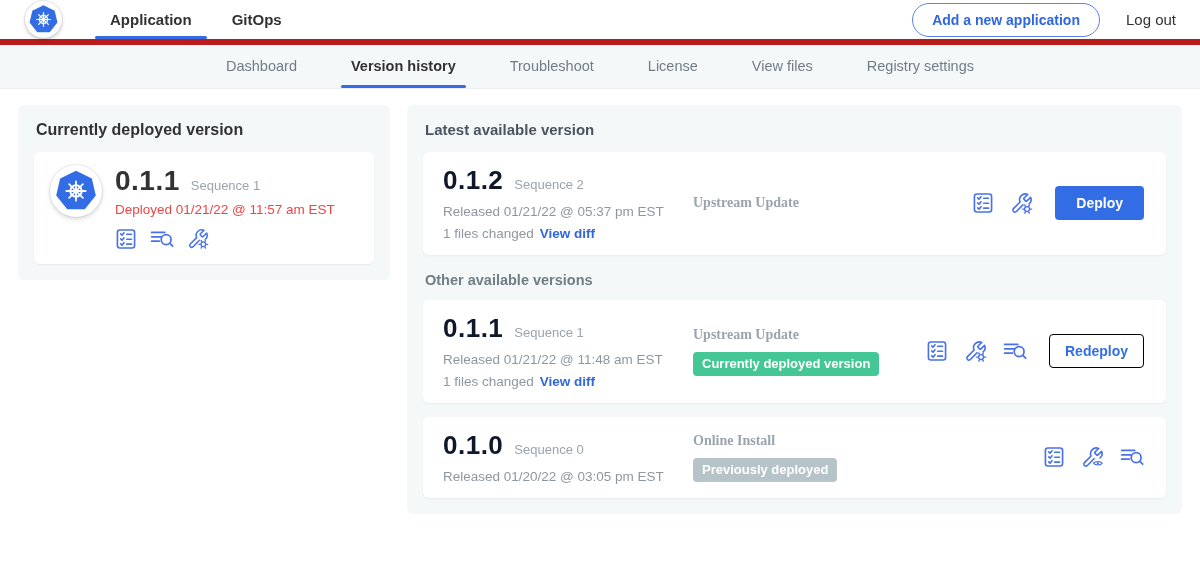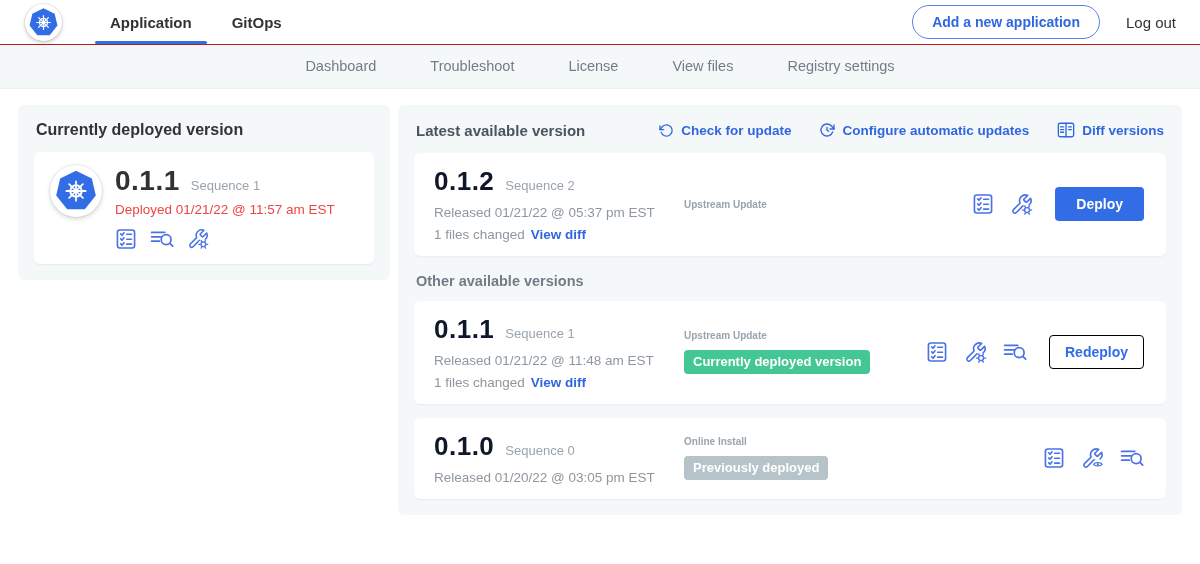--- a/index.html
+++ b/index.html
@@ -10,21 +10,21 @@
     color: #323232;
   }
   .icon { display: block; flex: none; }
 
   
   .app-header {
     height: 45px;
     display: flex;
     align-items: center;
     padding: 0 24px 0 25px;
-    border-bottom: 1px solid #b91c1c;
+    border-bottom: 6px solid #b91c1c;
     background: #fff;
   }
   .logo-avatar {
     width: 37px; height: 37px;
     border-radius: 50%;
     background: #fff;
     box-shadow: 0 0 0 1px rgba(0,0,0,0.07), 0 2px 4px rgba(0,0,0,0.18);
     display: flex; align-items: center; justify-content: center;
     margin-right: 28px;
     flex: none;
@@ -68,21 +68,21 @@
     position: relative; cursor: pointer;
     white-space: nowrap;
   }
   .subnav-tab.active { color: #323232; font-weight: 700; }
   .subnav-tab.active::after {
     content: ""; position: absolute; left: 17px; right: 17px; bottom: 0;
     height: 3px; background: #326de6; border-radius: 2px;
   }
 
   
-  .main { display: flex; align-items: flex-start; gap: 8px; padding: 16px 18px; }
+  .main { display: flex; align-items: flex-start; gap: 17px; padding: 16px 18px; }
 
   
   .deployed-card {
     width: 372px; flex: none;
     background: #f5f8f9;
     border-radius: 6px;
     padding: 14px 16px 16px;
   }
   .deployed-title { font-size: 16px; font-weight: 700; color: #323232; margin: 2px 0 13px 2px; }
   .deployed-inner {
@@ -127,21 +127,21 @@
   }
   .vc-left { width: 250px; flex: none; }
   .vc-mid { flex: 1; min-width: 0; }
   .vc-right { display: flex; align-items: center; gap: 16px; color: #4a72e8; }
 
   .version-num { font-size: 26px; font-weight: 700; letter-spacing: 0.5px; color: #0f172a; }
   .released-line { margin-top: 8px; font-size: 13.5px; color: #8e979f; font-weight: 500; }
   .files-line { margin-top: 7px; font-size: 13.5px; color: #8e979f; }
   .view-diff { color: #3066e0; font-weight: 700; margin-left: 6px; cursor: pointer; }
 
-  .source-label { font-size: 10px; font-weight: 700; color: #9aa4ad; }
+  .source-label { font-size: 14px; font-weight: 700; color: #9aa4ad; font-family: Liberation Serif, serif; }
   .status-badge {
     display: inline-block; margin-top: 9px;
     padding: 4px 9px 5px; border-radius: 4px;
     color: #fff; font-size: 13px; font-weight: 700;
   }
   .status-badge.green { background: #44c794; }
   .status-badge.gray  { background: #b6c3c9; }
 
   .btn { font-family: inherit; font-size: 14px; font-weight: 700; border-radius: 4px; cursor: pointer; }
   .btn-primary { background: #326de6; color: #fff; border: none; padding: 9px 21px; margin-left: 6px; text-align: right; }
@@ -253,20 +253,21 @@
     </div>
   </nav>
   <div class="header-right">
     <button class="add-app-btn">Add a new application</button>
     <span class="logout-link">Log out</span>
   </div>
 </header>
 
 <nav class="subnav">
   <div class="subnav-tab">Dashboard</div>
+  <div class="subnav-tab active">Version history</div>
   <div class="subnav-tab">Troubleshoot</div>
   <div class="subnav-tab">License</div>
   <div class="subnav-tab">View files</div>
   <div class="subnav-tab">Registry settings</div>
 </nav>
 
 <main class="main">
 
   <section class="deployed-card">
     <h2 class="deployed-title">Currently deployed version</h2>
@@ -293,40 +294,20 @@
               <use href="#i-wrench-gear"></use>
             </svg>
         </div>
       </div>
     </div>
   </section>
 
   <section class="panel">
     <div class="panel-header">
       <span class="panel-title">Latest available version</span>
-      <div class="panel-actions">
-        <span class="action-link">
-          <svg class="icon" width="15" height="15">
-              <use href="#i-refresh"></use>
-            </svg>
-          <span>Check for update</span>
-        </span>
-        <span class="action-link">
-          <svg class="icon" width="16" height="16">
-              <use href="#i-sched"></use>
-            </svg>
-          <span>Configure automatic updates</span>
-        </span>
-        <span class="action-link">
-          <svg class="icon" width="18" height="18">
-              <use href="#i-diff"></use>
-            </svg>
-          <span>Diff versions</span>
-        </span>
-      </div>
     </div>
 
     <div class="version-card">
       <div class="vc-left">
         <div class="version-line">
           <span class="version-num">0.1.2</span>
           <span class="sequence-label">Sequence 2</span>
         </div>
         <div class="released-line">Released 01/21/22 @ 05:37 pm EST</div>
         <div class="files-line">

